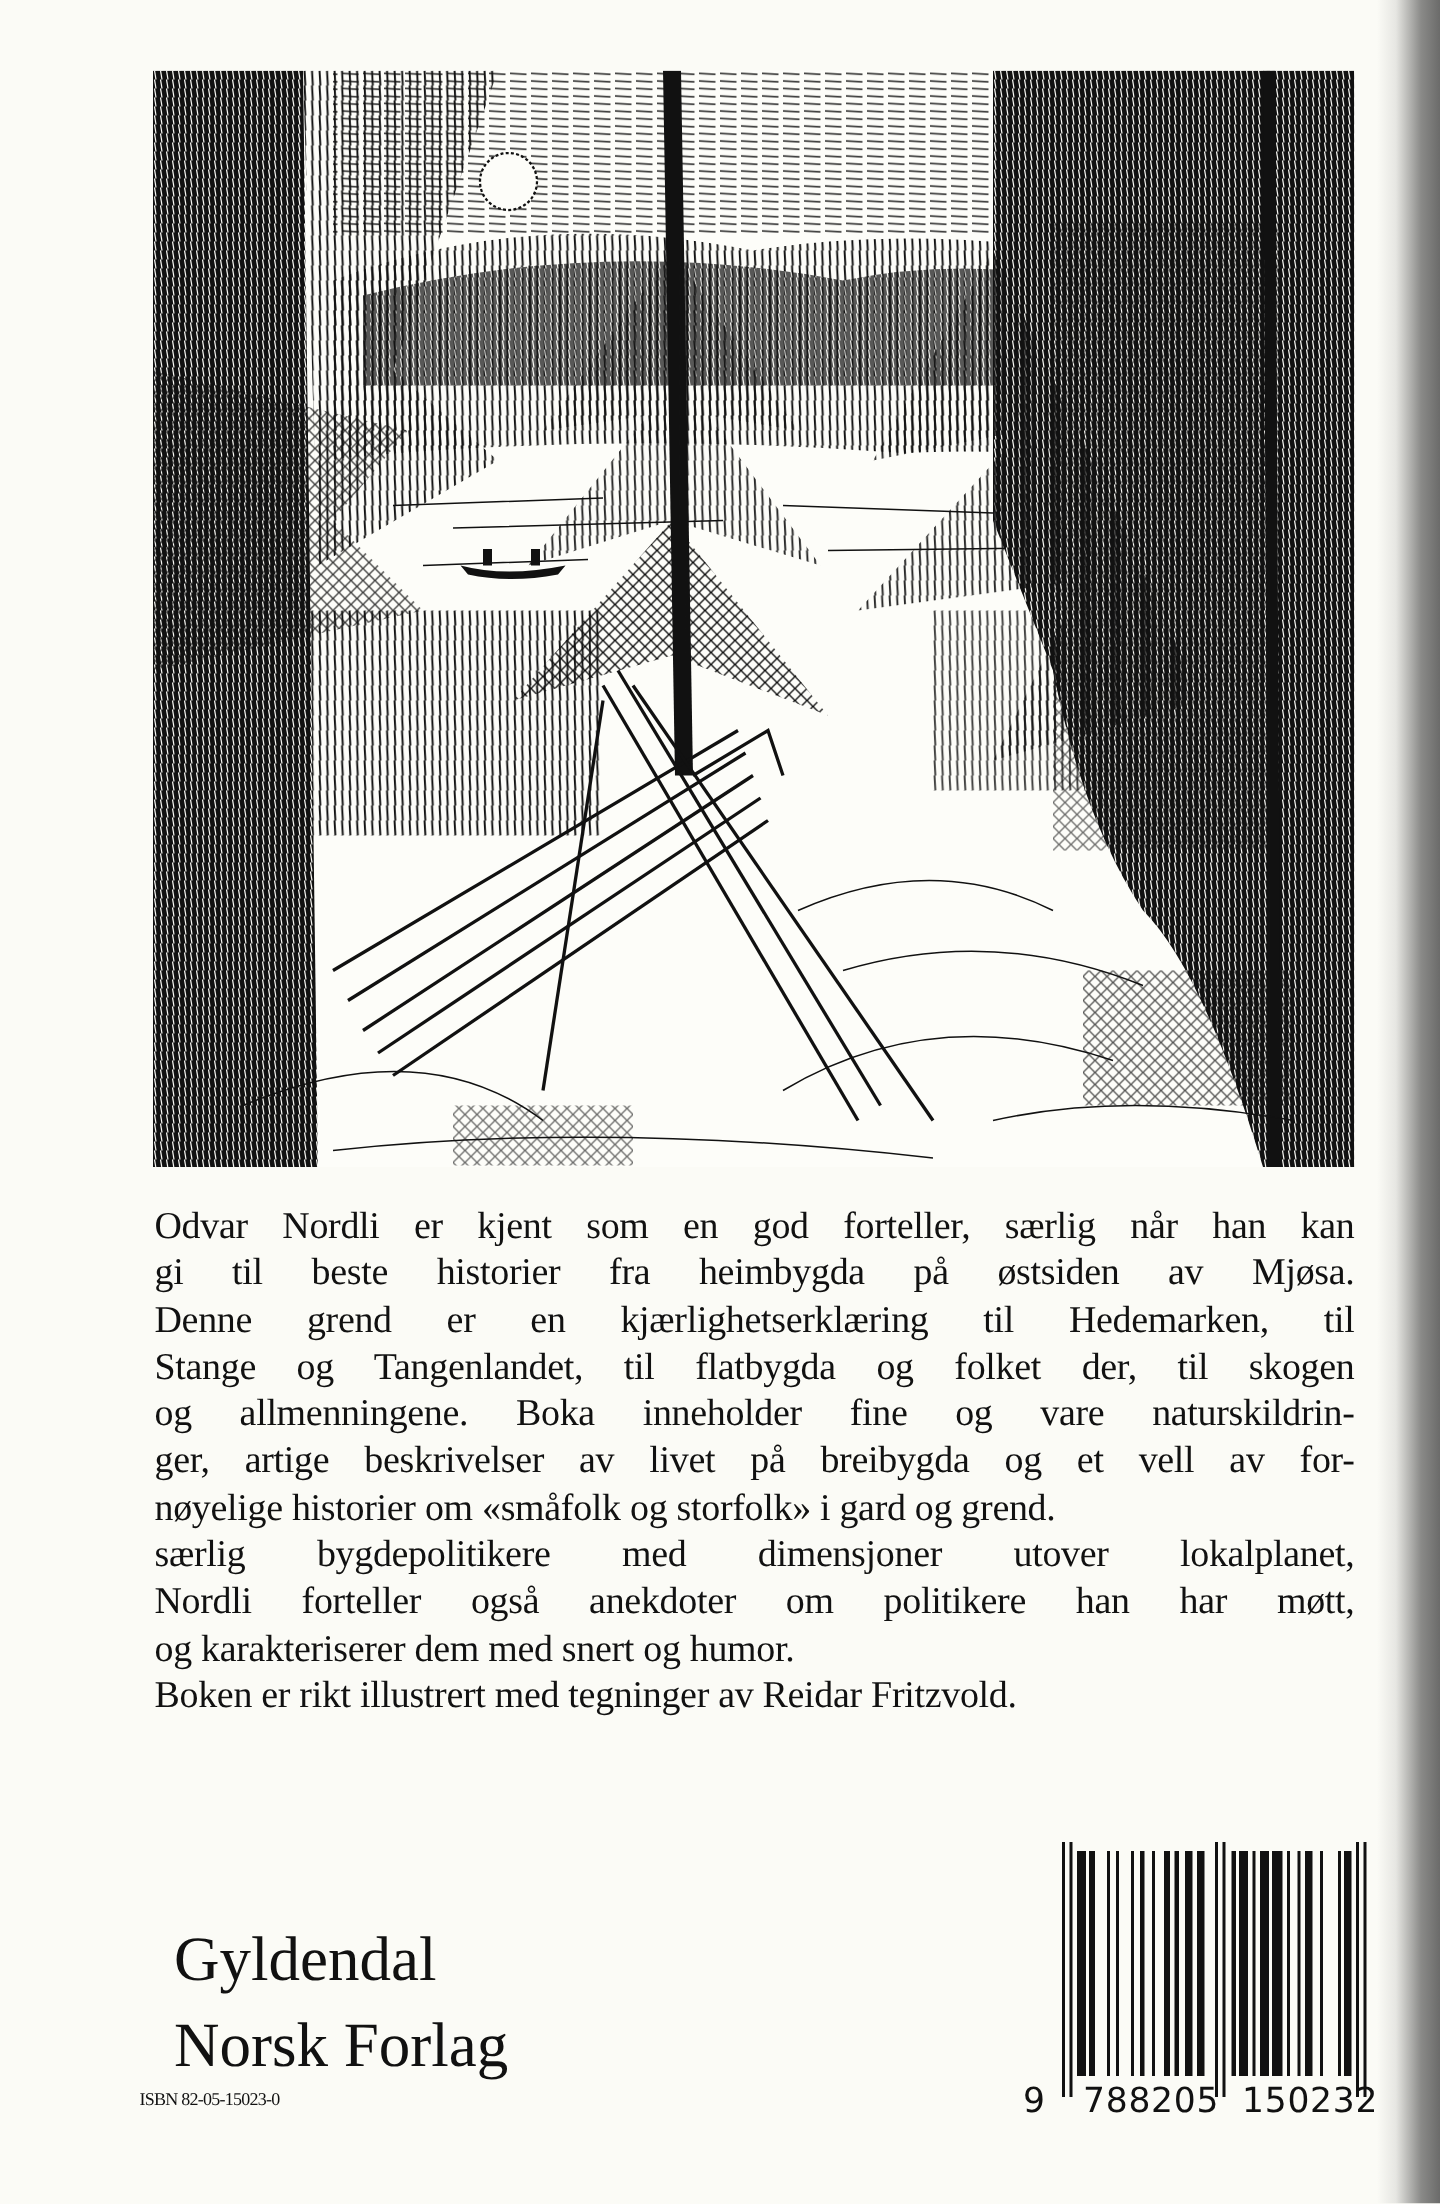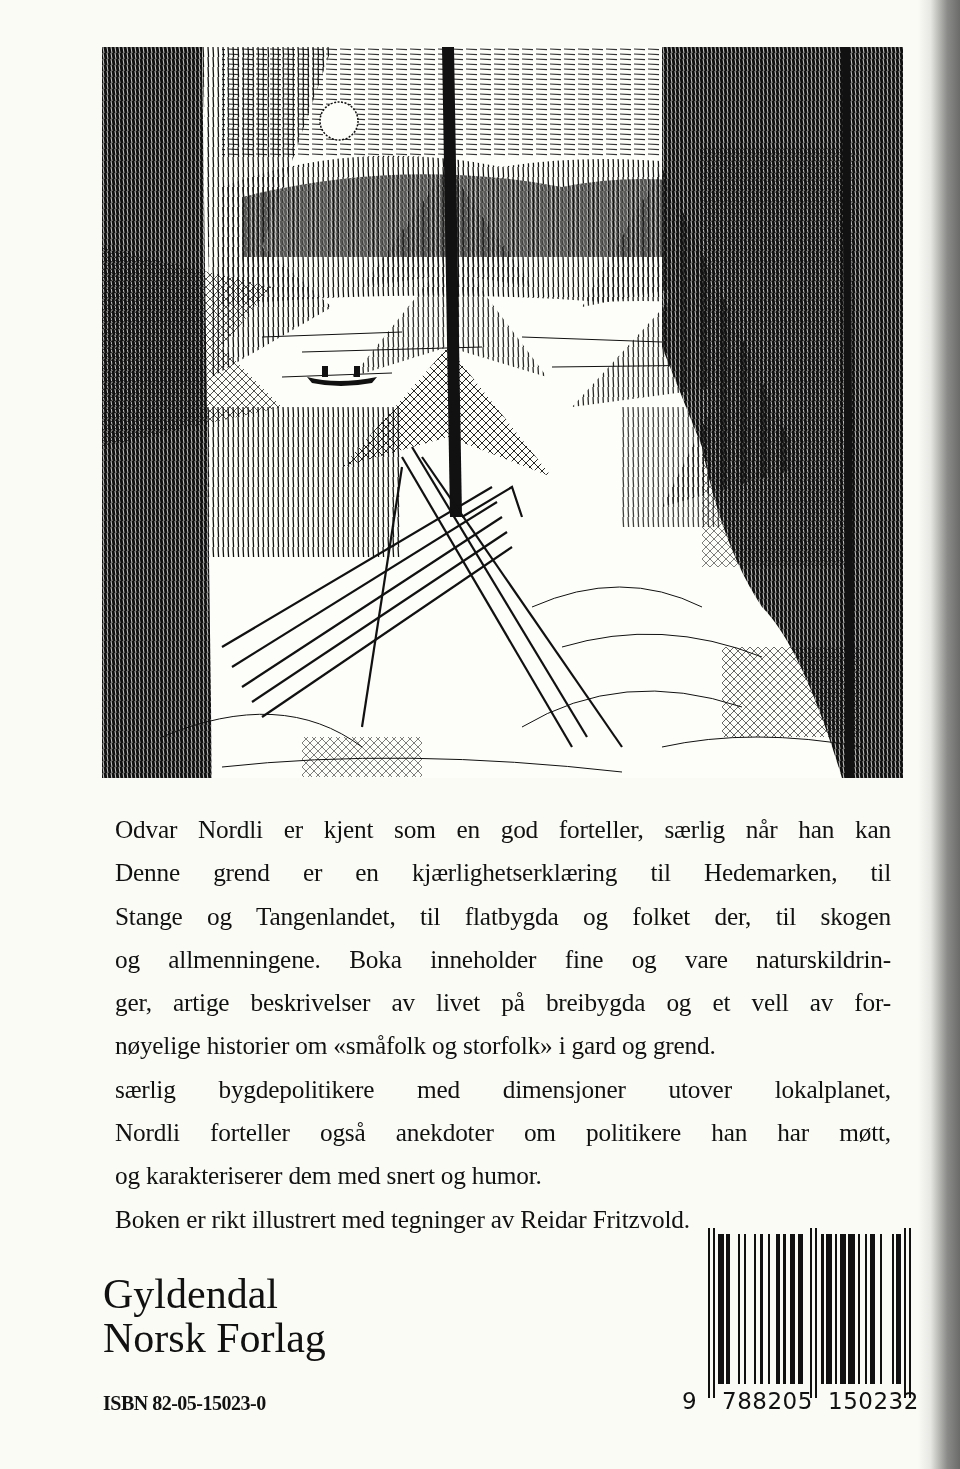--- a/index.html
+++ b/index.html
@@ -16,30 +16,30 @@
     }
     .illustration {
       position: absolute; left: 102px; top: 47px; width: 801px; height: 731px;
       overflow: hidden; background: #fdfdf9;
     }
     .illustration svg { display: block; }
     .blurb {
       position: absolute; left: 103px; top: 802px; width: 800px;
       font-size: 25.3px; line-height: 31.3px; letter-spacing: -0.2px;
     }
-    .blurb p { margin: 12px; white-space: nowrap; }
+    .blurb p { margin: 0; white-space: nowrap; }
     .blurb p.justify { text-align: justify; text-align-last: justify; white-space: normal; }
     .publisher {
       position: absolute; left: 103px; top: 1272px;
       font-size: 42px; line-height: 44px;
     }
-    .publisher div { margin: 0; }
+    .publisher div { margin: 13px; }
     .isbn {
-      position: absolute; left: 103px; top: 1392px;
-      font-size: 20px; letter-spacing: -0.5px; font-weight: bold;
+      position: absolute; left: 93px; top: 1392px;
+      font-size: 12px; letter-spacing: -0.5px;
     }
     .barcode {
       position: absolute; left: 682px; top: 1228px; width: 232px; height: 180px;
     }
     .barcode .bars { position: absolute; left: 0; top: 0; width: 232px; height: 170px; }
     .barcode .digits {
       position: absolute; top: 160px; left: 0; width: 232px;
       font-family: "DejaVu Sans", sans-serif; font-size: 23px; line-height: 26px;
       color: #111; background: transparent;
     }
@@ -121,20 +121,21 @@
         <path d="M430 560 Q520 520 600 560"></path>
           <path d="M460 600 Q560 570 660 610"></path>
       </g>
       <rect x="620" y="600" width="140" height="90" fill="url(#xhatch)" opacity="0.7"></rect>
       <rect x="200" y="690" width="120" height="40" fill="url(#xhatch)" opacity="0.6"></rect>
     </svg>
   </div>
 
   <div class="blurb">
     <p class="justify">Odvar Nordli er kjent som en god forteller, særlig når han kan</p>
+    <p class="justify">gi til beste historier fra heimbygda på østsiden av Mjøsa.</p>
     <p class="justify">Denne grend er en kjærlighetserklæring til Hedemarken, til</p>
     <p class="justify">Stange og Tangenlandet, til flatbygda og folket der, til skogen</p>
     <p class="justify">og allmenningene. Boka inneholder fine og vare naturskildrin-</p>
     <p class="justify">ger, artige beskrivelser av livet på breibygda og et vell av for-</p>
     <p>nøyelige historier om «småfolk og storfolk» i gard og grend.</p>
     <p class="justify">særlig bygdepolitikere med dimensjoner utover lokalplanet,</p>
     <p class="justify">Nordli forteller også anekdoter om politikere han har møtt,</p>
     <p>og karakteriserer dem med snert og humor.</p>
     <p>Boken er rikt illustrert med tegninger av Reidar Fritzvold.</p>
   </div>

